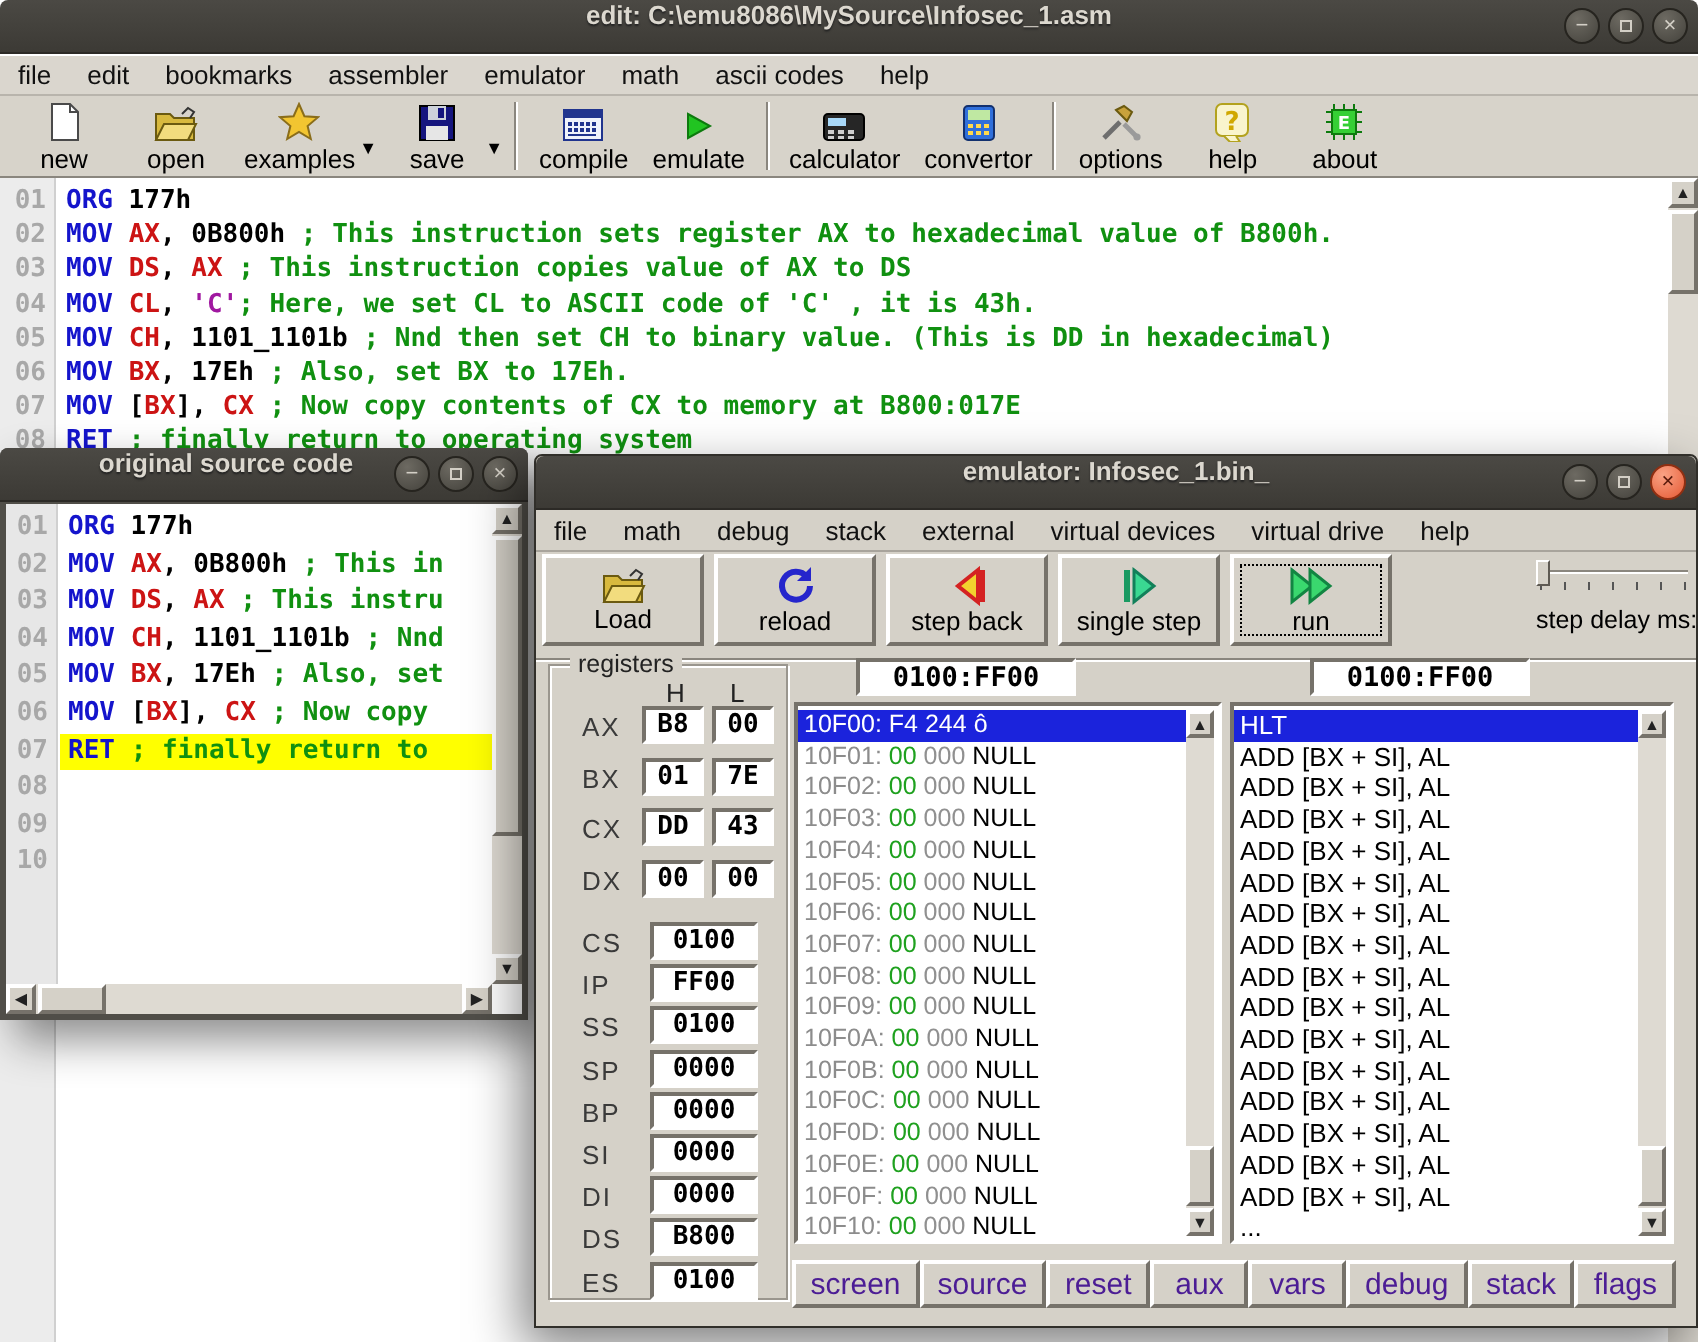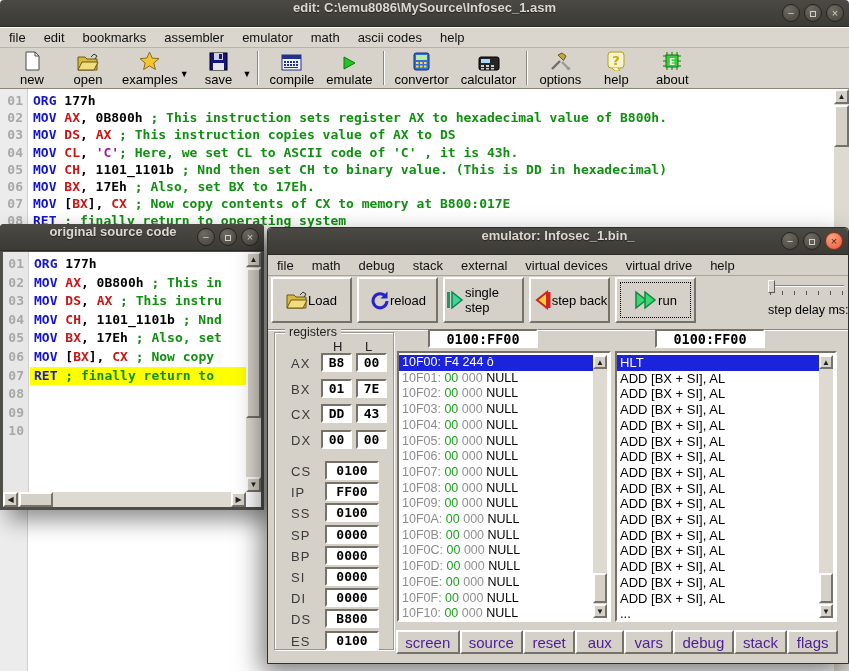--- a/index.html
+++ b/index.html
@@ -78,21 +78,21 @@
     border-right:1px solid #d0d0d0; }
   .src-code { position:absolute; left:27px; top:0; right:15px; bottom:15px; overflow:hidden; cursor:text; }
   .src-body .code-line, .src-body .gut-num { line-height:18.6px; }
 
   
   .emu-window { position:absolute; left:267px; top:227px; width:582px; height:437px;
     background:#d5d1c8; border:1px solid #312f2a; border-radius:4px 4px 0 0;
     box-shadow:-6px 10px 26px rgba(0,0,0,.5); }
   #emu-menubar { top:27px; height:21px; background:#d5d1c8; border-bottom:1px solid #a8a49c; }
   .emu-toolbar { position:absolute; top:49px; left:3px; height:49px; display:flex; gap:5px; }
-  .emu-btn { width:81px; height:46px; display:flex; flex-direction:row; align-items:center;
+  .emu-btn { width:81px; height:46px; display:flex; flex-direction:column; align-items:center;
     justify-content:center; cursor:pointer; position:relative; }
   .emu-btn .tb-label { font-size:13px; }
   .emu-btn.focused::after { content:""; position:absolute; inset:3px; border:1px dotted #000; }
   .emu-groove { position:absolute; left:0; right:0; top:101px; height:2px;
     border-top:1px solid #8a867e; border-bottom:1px solid #fff; }
 
   .slider-wrap { position:absolute; left:500px; top:55px; width:76px; cursor:pointer; }
   .slider-track { position:relative; height:14px; }
   .slider-line { position:absolute; left:0; right:0; top:2px; height:2px;
     border-top:1px solid #8a867e; border-bottom:1px solid #fff; }
@@ -228,51 +228,51 @@
           <span class="tb-icon">
             <svg width="16" height="16" viewBox="0 0 16 16">
               <path d="M3 2l11 6-11 6z" fill="#21c421" stroke="#0d7a0d"></path>
             </svg>
           </span>
           <span class="tb-label">emulate</span>
         </div>
         <div class="tb-sep"></div>
         <div class="tb-item">
           <span class="tb-icon">
+            <svg width="22" height="15" viewBox="0 0 22 15">
+              <rect x="1" y="1" width="20" height="13" rx="2" fill="#262626" stroke="#000"></rect>
+              <rect x="3" y="3" width="9" height="4" fill="#a8d8f8"></rect>
+              <g fill="#cfcfcf">
+                <rect x="3" y="9" width="3" height="2"></rect>
+                <rect x="8" y="9" width="3" height="2"></rect>
+                <rect x="13" y="9" width="3" height="2"></rect>
+                <rect x="3" y="12" width="3" height="1.5"></rect>
+                <rect x="8" y="12" width="3" height="1.5"></rect>
+                <rect x="13" y="12" width="3" height="1.5"></rect>
+              </g>
+            </svg>
+          </span>
+          <span class="tb-label">calculator</span>
+        </div>
+        <div class="tb-item">
+          <span class="tb-icon">
             <svg width="17" height="19" viewBox="0 0 17 19">
               <rect x="1" y="1" width="15" height="17" rx="2" fill="#2f6fdb" stroke="#12306e"></rect>
               <rect x="3" y="3" width="11" height="5" fill="#bfe8a2"></rect>
               <g fill="#ffd94e">
                 <rect x="3" y="10" width="2.5" height="2"></rect>
                 <rect x="7" y="10" width="2.5" height="2"></rect>
                 <rect x="11" y="10" width="2.5" height="2"></rect>
                 <rect x="3" y="13.5" width="2.5" height="2"></rect>
                 <rect x="7" y="13.5" width="2.5" height="2"></rect>
                 <rect x="11" y="13.5" width="2.5" height="2"></rect>
               </g>
             </svg>
           </span>
           <span class="tb-label">convertor</span>
-        </div>
-        <div class="tb-item">
-          <span class="tb-icon">
-            <svg width="22" height="15" viewBox="0 0 22 15">
-              <rect x="1" y="1" width="20" height="13" rx="2" fill="#262626" stroke="#000"></rect>
-              <rect x="3" y="3" width="9" height="4" fill="#a8d8f8"></rect>
-              <g fill="#cfcfcf">
-                <rect x="3" y="9" width="3" height="2"></rect>
-                <rect x="8" y="9" width="3" height="2"></rect>
-                <rect x="13" y="9" width="3" height="2"></rect>
-                <rect x="3" y="12" width="3" height="1.5"></rect>
-                <rect x="8" y="12" width="3" height="1.5"></rect>
-                <rect x="13" y="12" width="3" height="1.5"></rect>
-              </g>
-            </svg>
-          </span>
-          <span class="tb-label">calculator</span>
         </div>
         <div class="tb-sep"></div>
         <div class="tb-item">
           <span class="tb-icon">
             <svg width="21" height="19" viewBox="0 0 21 19">
               <path d="M2 17l8-8" stroke="#6e6e6e" stroke-width="2.4"></path>
               <path d="M8 3l4-2 4 3-2.5 4.5z" fill="#c8a23c" stroke="#6b5a10"></path>
               <path d="M12 10l6 6" stroke="#9a9a9a" stroke-width="2.4"></path>
               <circle cx="18.5" cy="16.5" r="1.8" fill="#9a9a9a"></circle>
             </svg>
@@ -415,34 +415,34 @@
             <svg width="21" height="21" viewBox="0 0 21 21">
               <path d="M16.5 6.5A7 7 0 1 0 18 11" fill="none" stroke="#2525cc" stroke-width="3"></path>
               <path d="M18.5 1.5v7h-7z" fill="#2525cc"></path>
             </svg>
           </span>
           <span class="tb-label">reload</span>
         </div>
         <div class="emu-btn raised">
           <span class="tb-icon">
             <svg width="20" height="20" viewBox="0 0 20 20">
+              <path d="M15 2L5 10l10 8z" fill="#f2d22e" stroke="#d42222" stroke-width="2"></path>
+              <rect x="15.5" y="2" width="3" height="16" fill="#d42222"></rect>
+            </svg>
+          </span>
+          <span class="tb-label">step back</span>
+        </div>
+        <div class="emu-btn raised">
+          <span class="tb-icon">
+            <svg width="20" height="20" viewBox="0 0 20 20">
               <rect x="2" y="2" width="3" height="16" fill="#1a9a62"></rect>
               <path d="M7 2l10 8-10 8z" fill="#3ad892" stroke="#12805a" stroke-width="1.5"></path>
             </svg>
           </span>
           <span class="tb-label">single step</span>
-        </div>
-        <div class="emu-btn raised">
-          <span class="tb-icon">
-            <svg width="20" height="20" viewBox="0 0 20 20">
-              <path d="M15 2L5 10l10 8z" fill="#f2d22e" stroke="#d42222" stroke-width="2"></path>
-              <rect x="15.5" y="2" width="3" height="16" fill="#d42222"></rect>
-            </svg>
-          </span>
-          <span class="tb-label">step back</span>
         </div>
         <div class="emu-btn raised focused">
           <span class="tb-icon">
             <svg width="24" height="20" viewBox="0 0 24 20">
               <path d="M2 2l10 8-10 8z" fill="#3ad86e" stroke="#128542" stroke-width="1.5"></path>
               <path d="M11 2l10 8-10 8z" fill="#3ad86e" stroke="#128542" stroke-width="1.5"></path>
             </svg>
           </span>
           <span class="tb-label">run</span>
         </div>

